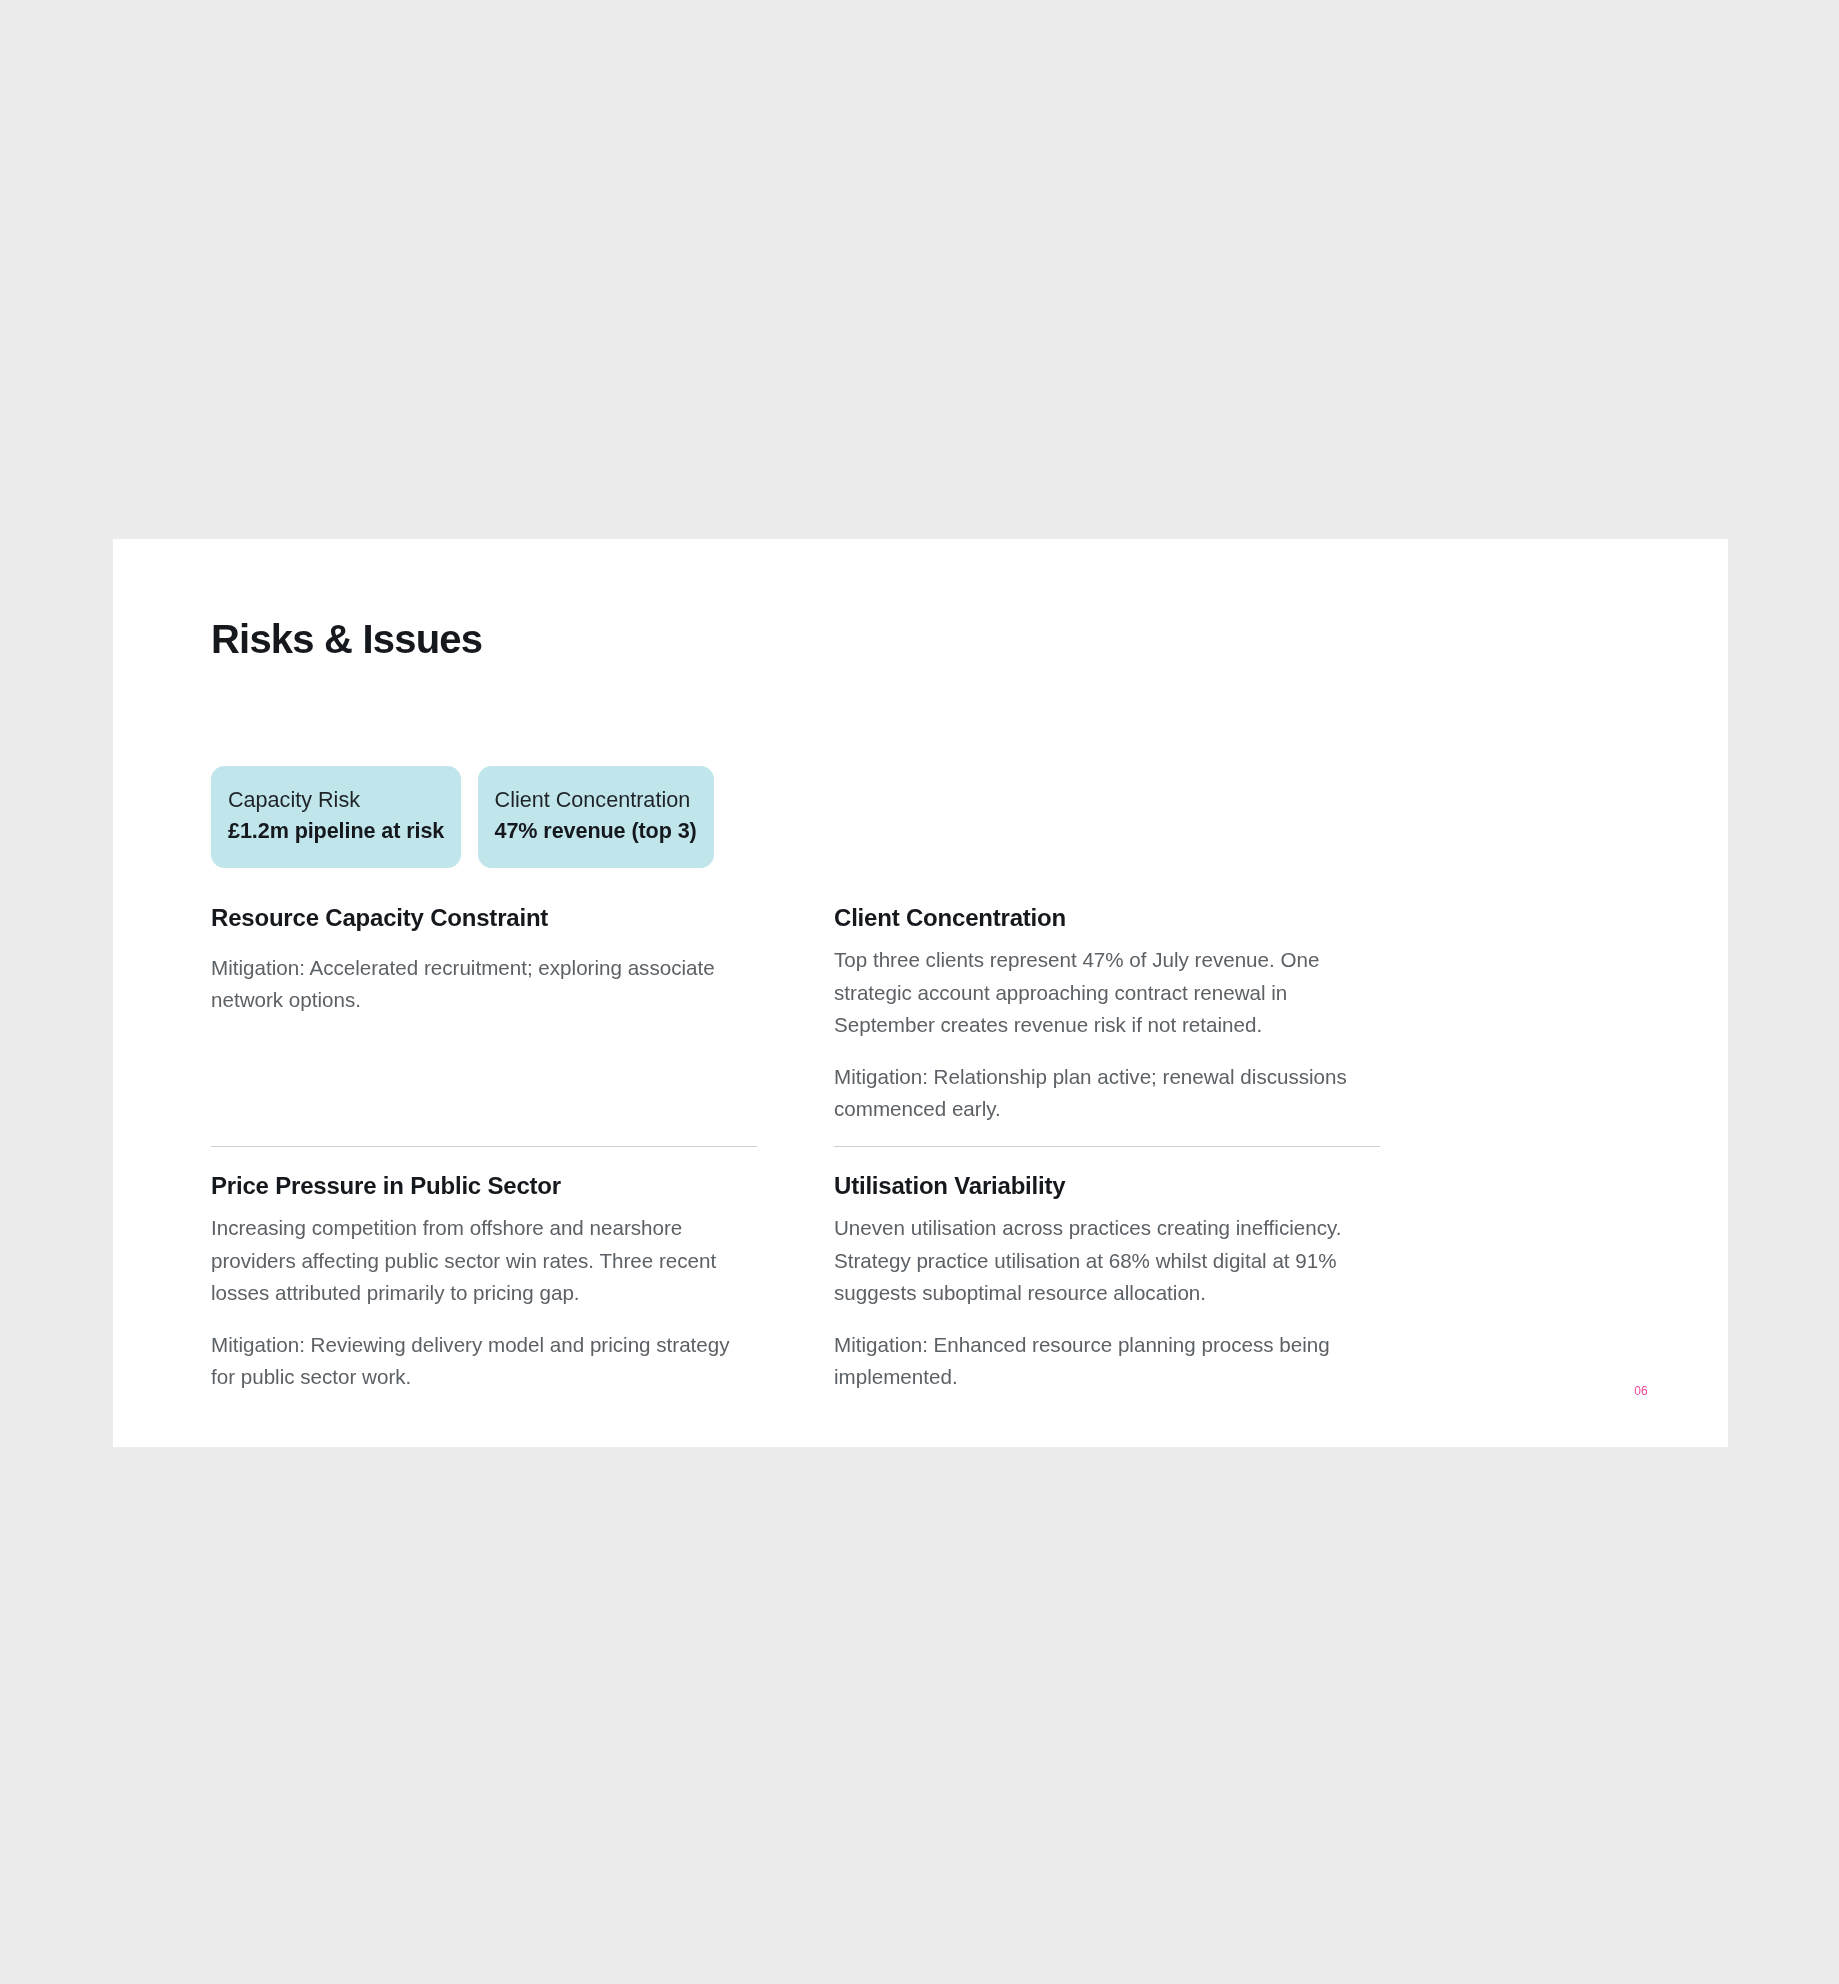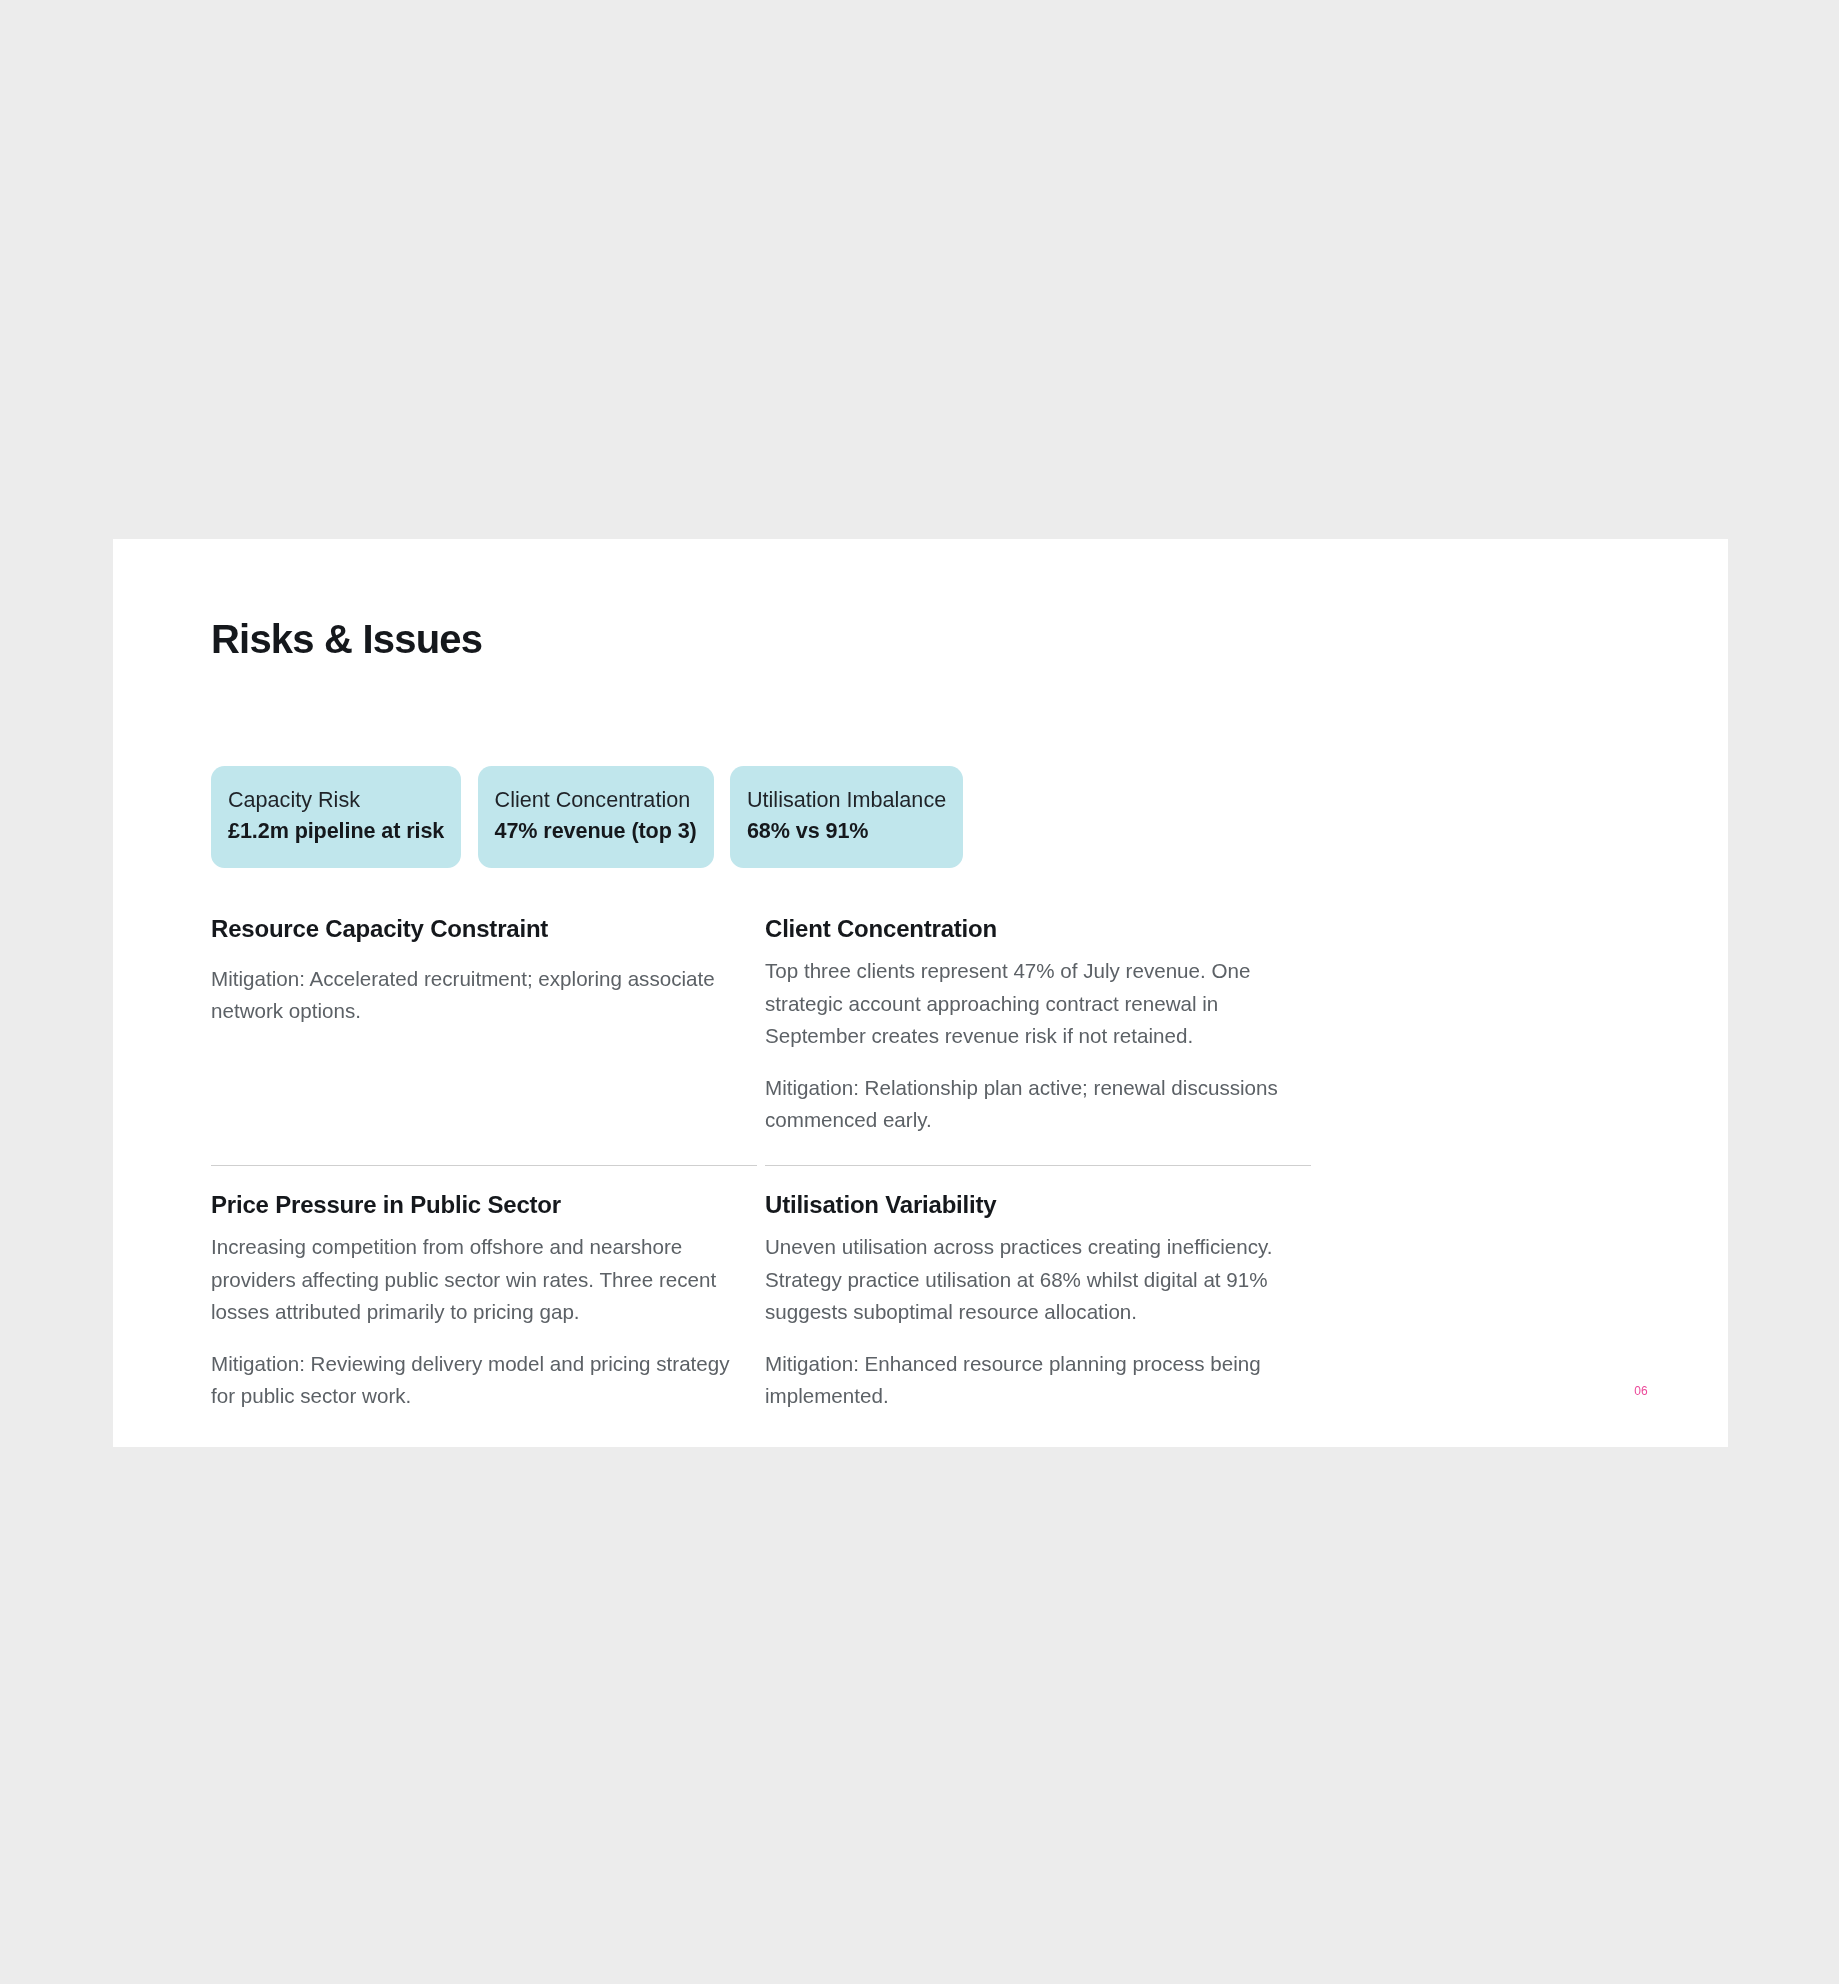--- a/index.html
+++ b/index.html
@@ -65,27 +65,26 @@
     color: #15181c;
     line-height: 1.42;
     white-space: nowrap;
     letter-spacing: -0.1px;
   }
 
   
   #risk-grid {
     position: absolute;
     left: 98px;
-    top: 376px;
+    top: 365px;
     width: 1430px;
     display: grid;
     grid-template-columns: 546px 546px;
     column-gap: 77px;
     row-gap: 0px;
-    gap: 8px;
   }
 
   .risk-cell { padding-bottom: 0; }
 
   .risk-cell.row-2 {
     border-top: 1.4px solid #cfcfcf;
     margin-top: 20px;
     padding-top: 25px;
   }
 
@@ -138,24 +137,20 @@
       <span class="chip-label">Capacity Risk</span>
       <span class="chip-value">£1.2m pipeline at risk</span>
     </div>
 
     <div class="chip">
       <span class="chip-label">Client Concentration</span>
       <span class="chip-value">47% revenue (top 3)</span>
     </div>
 
 
-    <div class="chip">
-      <span class="chip-label">Utilisation Imbalance</span>
-      <span class="chip-value">68% vs 91%</span>
-    </div>
 
   </div>
 
   <div id="risk-grid">
 
     <div class="risk-cell">
       <div class="risk-heading">Resource Capacity Constraint</div>
       <div class="risk-mitigation">Mitigation: Accelerated recruitment; exploring associate network options.</div>
     </div>
 

